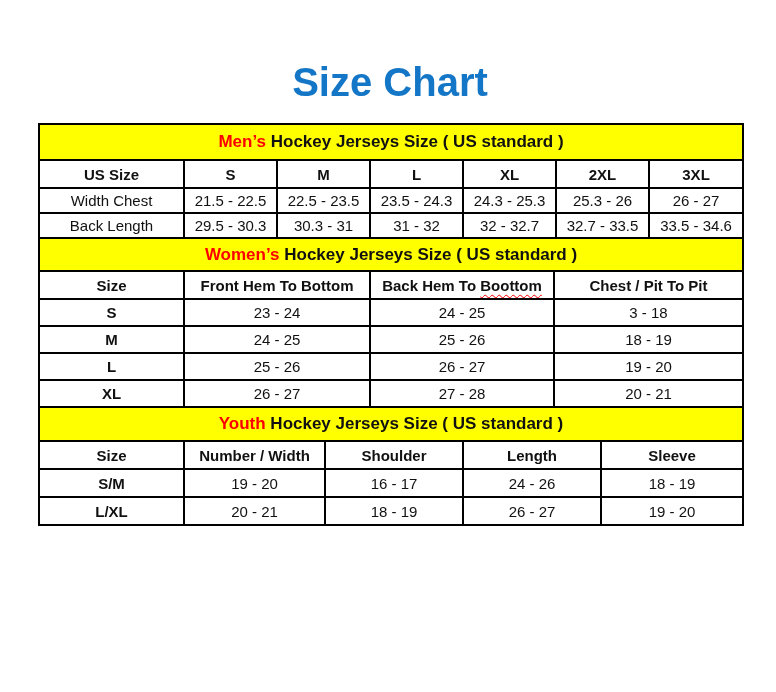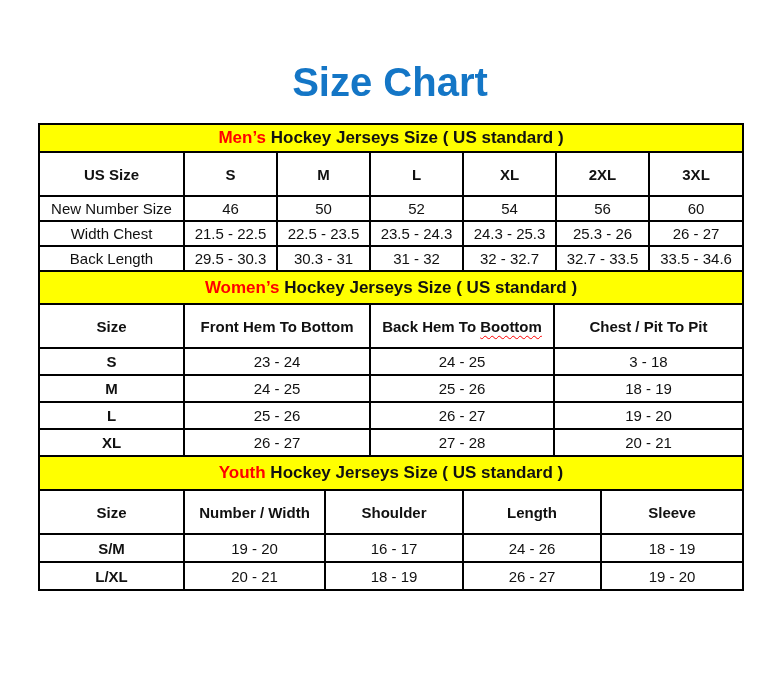--- a/index.html
+++ b/index.html
@@ -42,22 +42,22 @@
     white-space: nowrap;
     overflow: hidden;
   }
   .tbl tr.band td {
     background: var(--band-yellow);
     font-weight: bold;
     font-size: 17px;
   }
   .band-highlight { color: var(--accent-red); }
   .tbl th { font-weight: bold; }
-  tr.band td   { height: 28px; }
-  tr.head th   { height: 44px; }
+  tr.band td   { height: 36px; }
+  tr.head th   { height: 28px; }
   .mens  tr.datarow td { height: 25px; }
   .womens tr.datarow td { height: 27px; }
   .youth tr.datarow td { height: 28px; }
   .womens tr.band td { height: 33px; }
   .youth  tr.band td { height: 34px; }
   .mens td.lbl { font-weight: normal; }
   .womens td.lbl, .youth td.lbl { font-weight: bold; }
   .misspell {
     text-decoration: underline wavy var(--accent-red);
     text-decoration-thickness: 1px;
@@ -88,29 +88,20 @@
     <tr class="head">
       <th>US Size</th>
       <th>S</th>
       <th>M</th>
       <th>L</th>
       <th>XL</th>
       <th>2XL</th>
       <th>3XL</th>
     </tr>
     <tr class="datarow">
-      <td class="lbl">New Number Size</td>
-      <td>46</td>
-      <td>50</td>
-      <td>52</td>
-      <td>54</td>
-      <td>56</td>
-      <td>60</td>
-    </tr>
-    <tr class="datarow">
       <td class="lbl">Width Chest</td>
       <td>21.5 - 22.5</td>
       <td>22.5 - 23.5</td>
       <td>23.5 - 24.3</td>
       <td>24.3 - 25.3</td>
       <td>25.3 - 26</td>
       <td>26 - 27</td>
     </tr>
     <tr class="datarow">
       <td class="lbl">Back Length</td>

